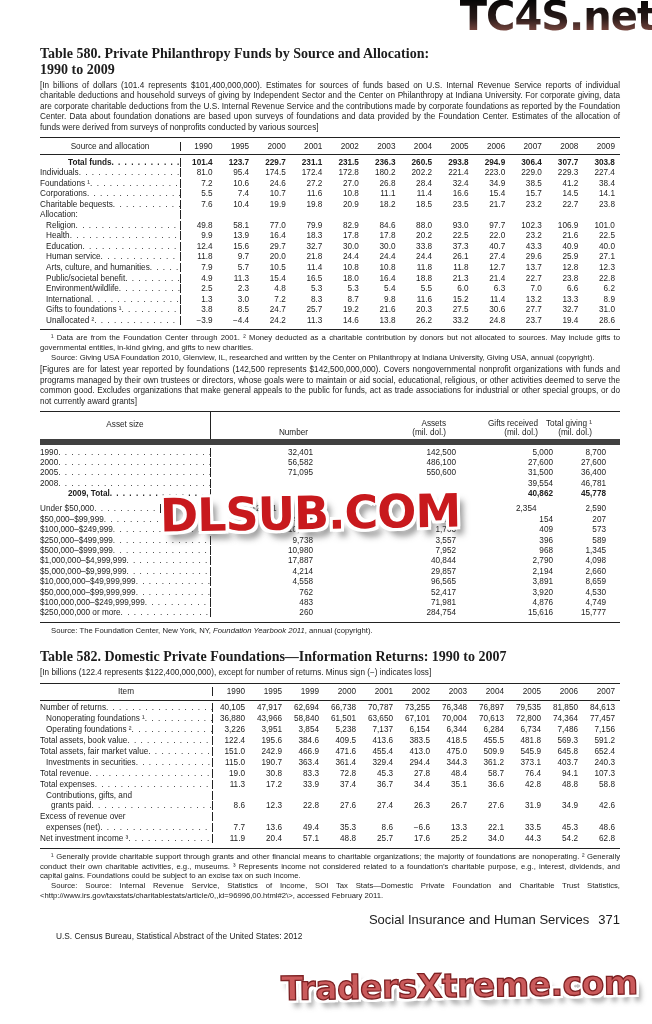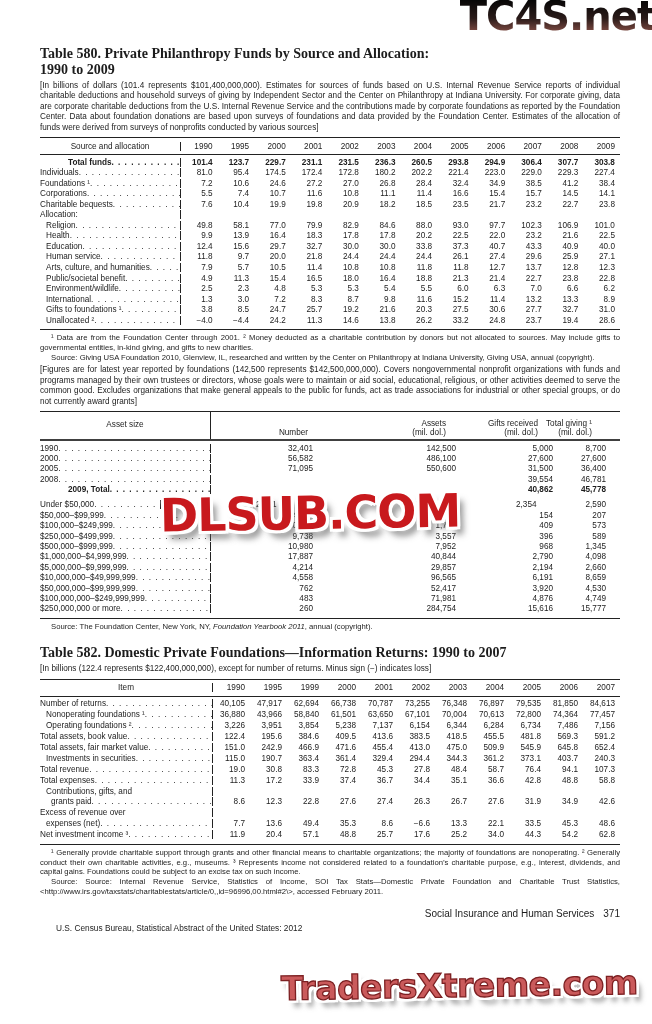--- a/index.html
+++ b/index.html
@@ -33,32 +33,32 @@
   .t582 .num{flex:1;}
   .t582 .trow{height:10.9px;}
 
   
   .t581 .lab{width:170px;}
   .t581 .c0{width:102px;}
   .t581 .c1{width:138px;}
   .t581 .c2{width:92px;}
   .t581 .c3{flex:1;padding-right:14px;}
   .t581 .trow{height:10.4px;}
-  .t581-head{display:flex;border-top:1.2px solid #222;border-bottom:2px solid #404040;height:27px;font-size:8.2px;}
+  .t581-head{display:flex;border-top:1.2px solid #222;border-bottom:6px solid #404040;height:27px;font-size:8.2px;}
   .t581-head .hcell{display:flex;flex-direction:column;justify-content:flex-end;padding-bottom:2px;}
   .t581-head .asset{width:170px;border-right:1px solid #222;justify-content:center;text-align:center;}
   .t581-head .hl{text-align:right;padding-right:5px;}
   .t581-head .c3 .hl{padding-right:14px;}
 
   
   .fn{font-size:7.7px;line-height:9.7px;text-align:justify;margin:3px 0 0 0;}
   .fn p{margin:0;text-indent:11px;}
 
   
-  .footer-right{margin-top:12px;text-align:right;font-size:10px;}
+  .footer-right{margin-top:12px;text-align:right;font-size:13px;}
   .footer-right .pn{margin-left:9px;}
   .credit{font-size:8.3px;margin-top:4px;padding-left:16px;}
 
   
   .wm{position:absolute;font-family:"DejaVu Sans",sans-serif;font-weight:bold;white-space:nowrap;}
   .wm-top{top:-7px;right:-3px;font-size:40px;letter-spacing:-1px;
     background:linear-gradient(#060606 15%,#2a1b19 55%,#9a5a50 95%);
     -webkit-background-clip:text;background-clip:text;color:transparent;}
   .wm-mid{top:486px;left:160px;font-size:46px;letter-spacing:-1px;transform:rotate(-1deg);
     color:#c8191d;
@@ -372,21 +372,21 @@
           <div class="num c8">30.6</div>
           <div class="num c9">27.7</div>
           <div class="num c10">32.7</div>
           <div class="num c11">31.0</div>
         </div>
         <div class="trow">
           <div class="lab">
             <span class="lt ind1">Unallocated ²</span>
             <span class="leader"></span>
           </div>
-          <div class="num c0">−4.0</div>
+          <div class="num c0">−3.9</div>
           <div class="num c1">−4.4</div>
           <div class="num c2">24.2</div>
           <div class="num c3">11.3</div>
           <div class="num c4">14.6</div>
           <div class="num c5">13.8</div>
           <div class="num c6">26.2</div>
           <div class="num c7">33.2</div>
           <div class="num c8">24.8</div>
           <div class="num c9">23.7</div>
           <div class="num c10">19.4</div>
@@ -544,21 +544,21 @@
           <div class="num c2">2,194</div>
           <div class="num c3">2,660</div>
         </div>
         <div class="trow">
           <div class="lab">
             <span class="lt ind0">$10,000,000–$49,999,999</span>
             <span class="leader"></span>
           </div>
           <div class="num c0">4,558</div>
           <div class="num c1">96,565</div>
-          <div class="num c2">6,191</div>
+          <div class="num c2">3,891</div>
           <div class="num c3">8,659</div>
         </div>
         <div class="trow">
           <div class="lab">
             <span class="lt ind0">$50,000,000–$99,999,999</span>
             <span class="leader"></span>
           </div>
           <div class="num c0">762</div>
           <div class="num c1">52,417</div>
           <div class="num c2">3,920</div>

